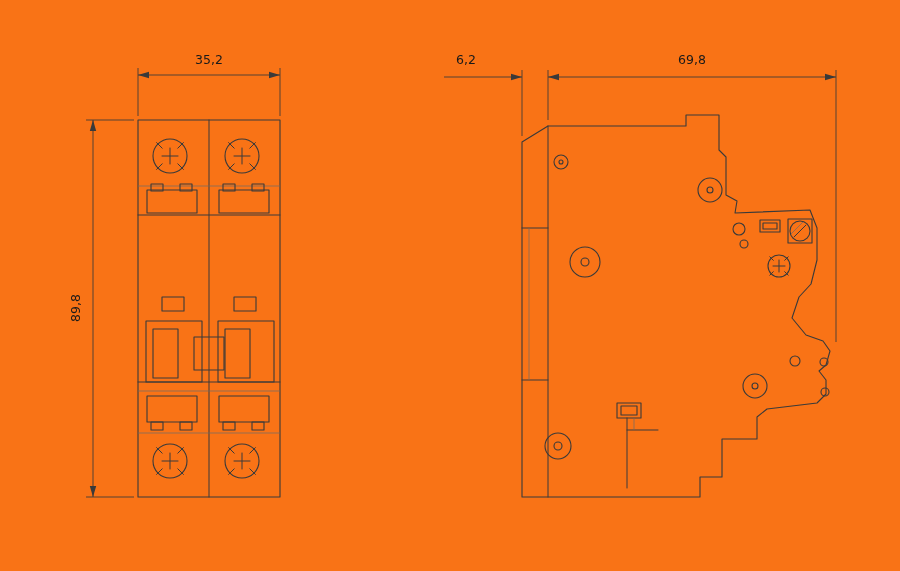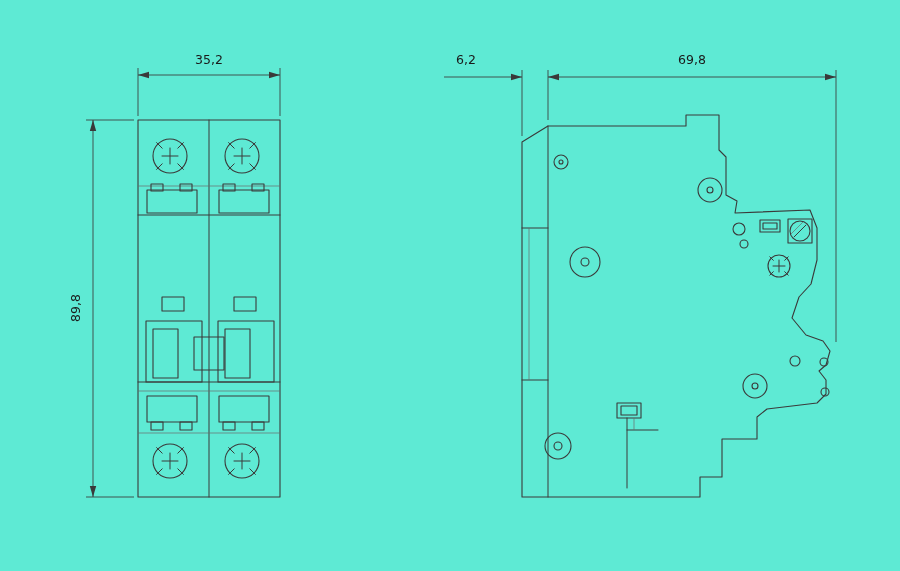--- a/index.html
+++ b/index.html
@@ -1,19 +1,19 @@
 <!DOCTYPE html>
 <html><head>
 <meta charset="utf-8">
 <style>
   html,body{margin:0;padding:0;background:#ffffff;}
   .canvas{
     position:relative;
     width:900px;height:571px;
-    background:#5eead4;
+    background:#f97316;
     font-family:"DejaVu Sans", sans-serif;
     overflow:hidden;
   }
   svg{display:block;}
   .ol{fill:none;stroke:#3a3a3a;stroke-width:1.1;stroke-linejoin:round;stroke-linecap:round;}
   .ln{fill:none;stroke:#3a3a3a;stroke-width:1;stroke-linecap:round;}
   .thin{fill:none;stroke:#6a6a6a;stroke-width:0.7;}
   .dim{fill:none;stroke:#3a3a3a;stroke-width:0.85;}
   .arr{fill:#3a3a3a;stroke:none;}
   text.dimtxt{font:12.5px "DejaVu Sans", sans-serif;fill:#1a1a1a;}

